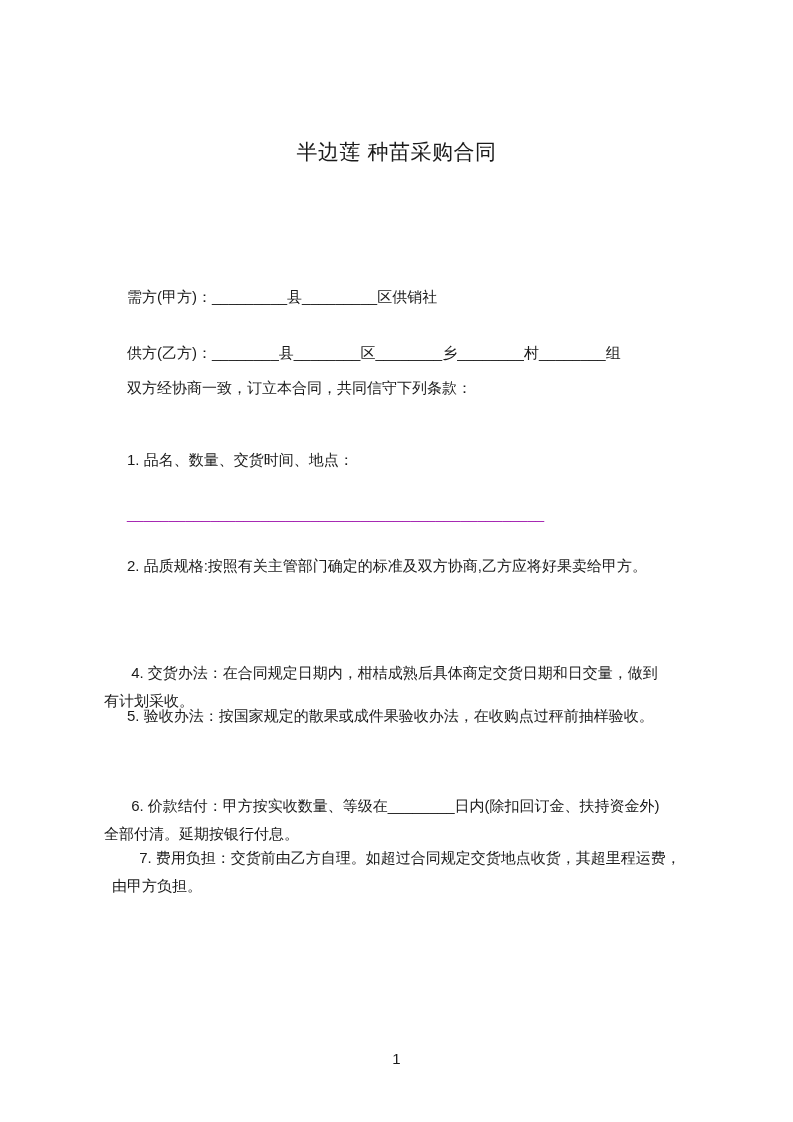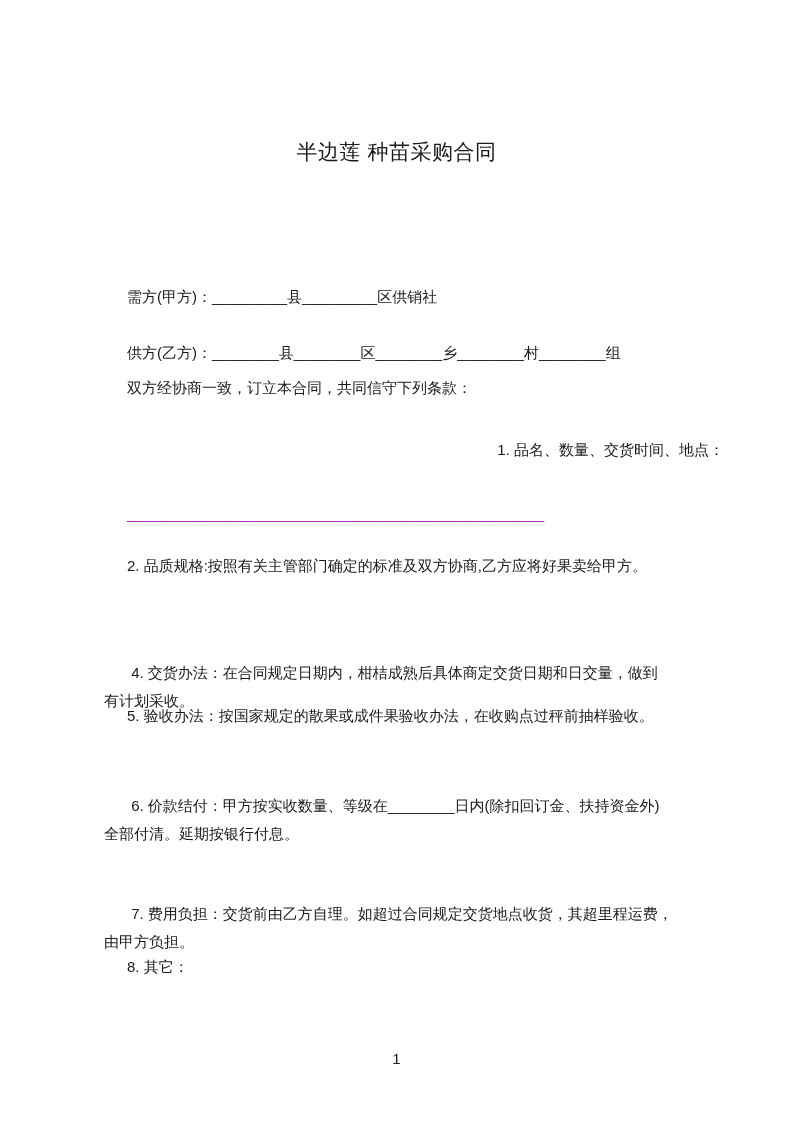--- a/index.html
+++ b/index.html
@@ -32,28 +32,28 @@
     left: 104px;
     width: 620px;
     font-size: 15px;
     line-height: 28px;
     text-indent: 23px;
     white-space: pre;
   }
   .p-demand  { top: 283px; }
   .p-supply  { top: 339px; }
   .p-intro   { top: 374px; }
-  .p-c1      { top: 436px; text-align: right; }
+  .p-c1      { top: 446px; }
   .p-fill    { top: 500px; color: #a21caf; }
   .p-c2      { top: 552px; }
   .p-c3      { top: 604px; }
   .p-c4      { top: 659px; }
   .p-c5      { top: 702px; }
   .p-c6      { top: 792px; }
-  .p-c7      { top: 900px; }
+  .p-c7      { top: 844px; margin-left: 8px; }
   .p-c8      { top: 953px; }
   .page-number {
     position: absolute;
     top: 1049px;
     left: 0;
     width: 793px;
     text-align: center;
     font-size: 15px;
     line-height: 20px;
   }
@@ -82,17 +82,16 @@
 有计划采收。</div>
 
   <div class="para p-c5">5. 验收办法：按国家规定的散果或成件果验收办法，在收购点过秤前抽样验收。</div>
 
   <div class="para p-c6"> 6. 价款结付：甲方按实收数量、等级在________日内(除扣回订金、扶持资金外)
 全部付清。延期按银行付息。</div>
 
   <div class="para p-c7"> 7. 费用负担：交货前由乙方自理。如超过合同规定交货地点收货，其超里程运费，
 由甲方负担。</div>
 
-  <div class="para p-c8">8. 其它：</div>
 
   <div class="page-number">1</div>
 
 </div>
 
 </body></html>

